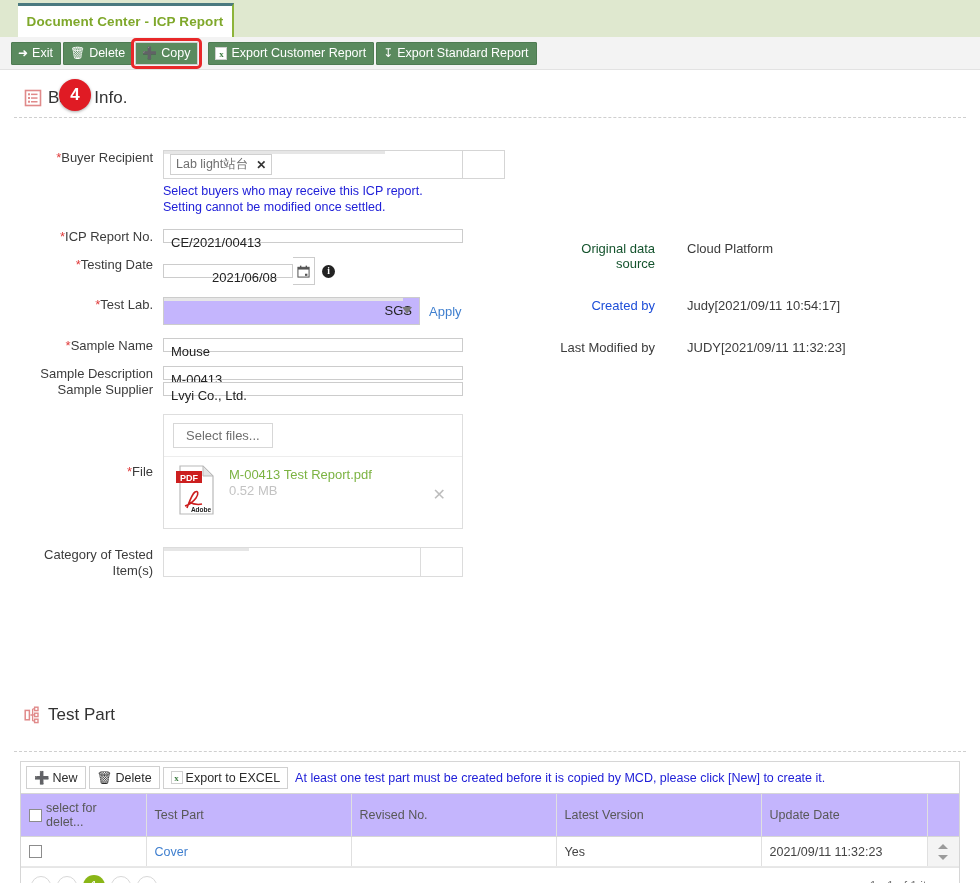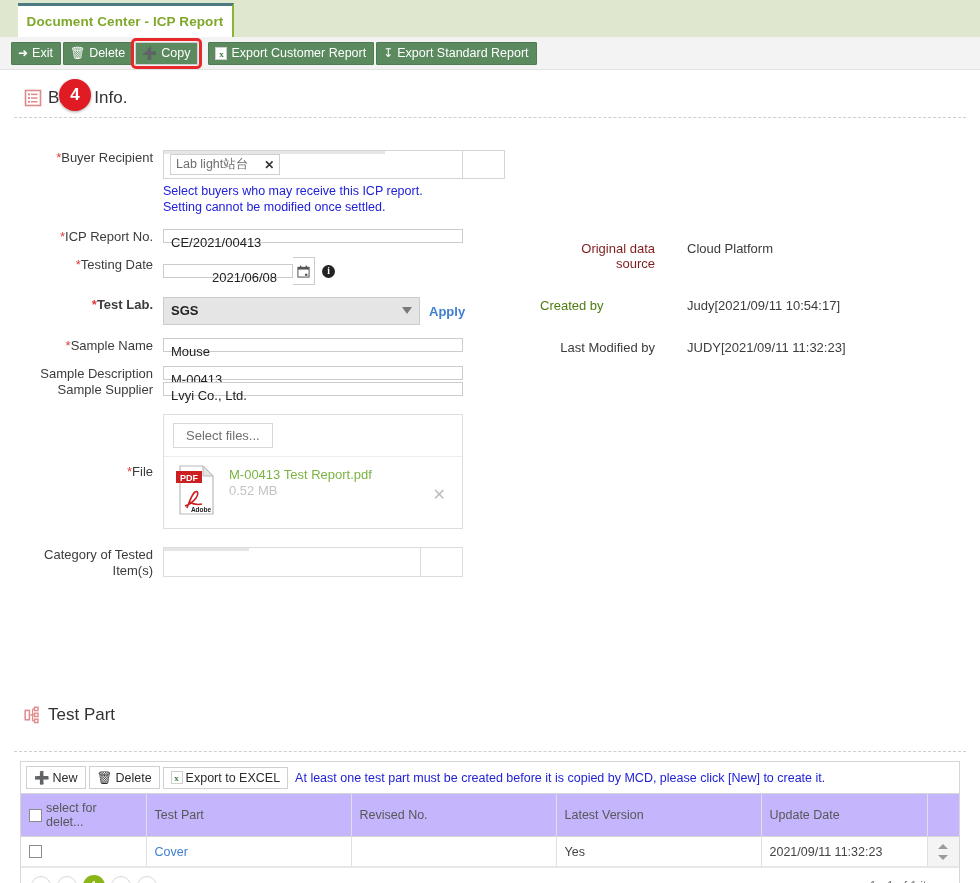--- a/index.html
+++ b/index.html
@@ -112,21 +112,21 @@
   .multisel {
     width: 300px; height: 29px; border: 1px solid #d5d5d5; background: #fff;
     display: flex; align-items: center; padding: 0 3px;
     position: relative;
   }
   .multisel::before {
     content: ""; position: absolute; left: 0; top: 0; height: 3px; width: 74%;
     background: #e6e6e6;
   }
   .chip {
-    display: inline-flex; align-items: center; gap: 16px;
+    display: inline-flex; align-items: center; gap: 8px;
     border: 1px solid #d0d0d0; background: #fff;
     height: 21px; padding: 0 5px; font-size: 12.5px; color: #6f6f6f;
     margin-left: 3px;
   }
   .chip .xx { color: #333; font-size: 12px; font-weight: bold; cursor: pointer; }
   .addon {
     width: 42px; height: 29px; border: 1px solid #d5d5d5; border-left: 0; background: #fff;
   }
   .hint { color: #2121d8; font-size: 12.5px; line-height: 16px; margin-top: 4px; width: 300px;}
 
@@ -138,22 +138,22 @@
   }
   .info-ico {
     width: 13px; height: 13px; border-radius: 50%; background: #222; color: #fff;
     font-size: 9.5px; font-weight: bold; line-height: 13px; text-align: center;
     margin-left: 7px; font-family: "Liberation Serif", serif;
   }
 
   
   .selwrap { position: relative; width: 257px; height: 28px; }
   .sel {
-    width: 257px; height: 28px; border: 1px solid #cccccc; background: #e5e5e5;
-    font-size: 13px; padding: 0 7px; line-height: 26px; color: #222;
+    width: 257px; height: 28px; border: 1px solid #cccccc; background: #c4b5fd;
+    font-size: 13px; padding: 0 7px; line-height: 26px; color: #222; text-align: right;
   }
   .selwrap::before {
     content: ""; position: absolute; left: 1px; top: 1px; height: 3px; width: 93%;
     background: #e6e6e6;
   }
   .caret {
     position: absolute; right: 8px; top: 10px;
     width: 0; height: 0; border-left: 5px solid transparent; border-right: 5px solid transparent;
     border-top: 7px solid #7a7a7a;
   }
@@ -323,21 +323,21 @@
           <rect x="1" y="2.5" width="12" height="2.4" fill="#555"></rect>
           <rect x="3.2" y="0.7" width="1.5" height="3" fill="#555"></rect>
           <rect x="9.3" y="0.7" width="1.5" height="3" fill="#555"></rect>
           <rect x="8.6" y="9.4" width="2.6" height="2.3" fill="#555"></rect>
         </svg>
       </div>
       <div class="info-ico">i</div>
     </div>
   </div>
 
-  <div class="frow" style="margin-top:12px;font-weight:bold;">
+  <div class="frow" style="margin-top:12px;">
     <div class="flabel">
       <span class="req">*</span><span>Test Lab.</span>
     </div>
     <div style="display:flex; align-items:center;">
       <div class="selwrap">
         <div class="sel">SGS</div>
         <div class="caret"></div>
       </div>
       <span class="applylink">Apply</span>
     </div>
@@ -395,25 +395,25 @@
       <span>Item(s)</span>
     </div>
     <div class="catwrap">
       <div class="cat-in"></div>
       <div class="cat-add"></div>
     </div>
   </div>
 
   <div style="position:absolute; left:540px; top:171px; width:420px;">
     <div style="display:flex; margin-bottom:27px;">
-      <div style="width:115px; text-align:right; font-size:13px; color:#7f1d1d;">Original data source</div>
+      <div style="width:115px; text-align:right; font-size:13px; color:#14532d;">Original data source</div>
       <div style="margin-left:32px; font-size:13px; color:#3c3c3c;">Cloud Platform</div>
     </div>
     <div style="display:flex; margin-bottom:27px;">
-      <div style="width:115px; font-size:13px; color:#4d7c0f;">Created by</div>
+      <div style="width:115px; text-align:right; font-size:13px; color:#1d4ed8;">Created by</div>
       <div style="margin-left:32px; font-size:13px; color:#3c3c3c;">Judy[2021/09/11 10:54:17]</div>
     </div>
     <div style="display:flex;">
       <div style="width:115px; text-align:right; font-size:13px; color:#3c3c3c;">Last Modified by</div>
       <div style="margin-left:32px; font-size:13px; color:#3c3c3c;">JUDY[2021/09/11 11:32:23]</div>
     </div>
   </div>
 
   <div class="section-head" style="position:absolute; left:0; top:635px;">
     <svg class="sico" viewBox="0 0 18 18">

